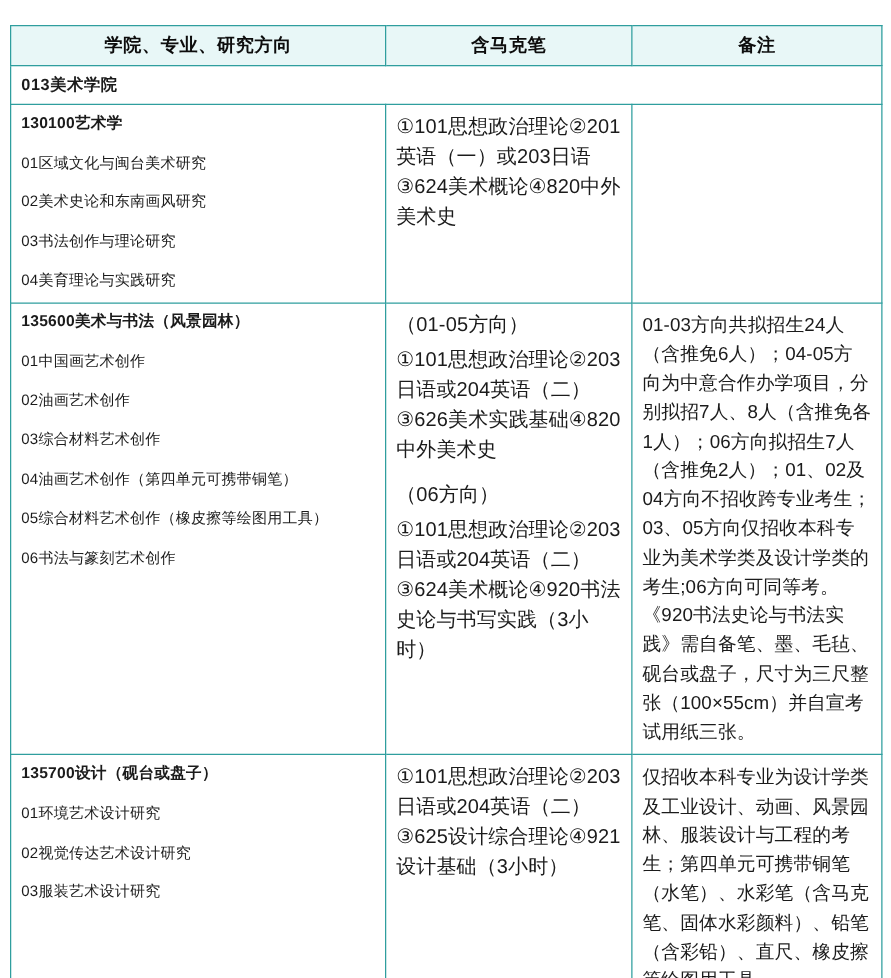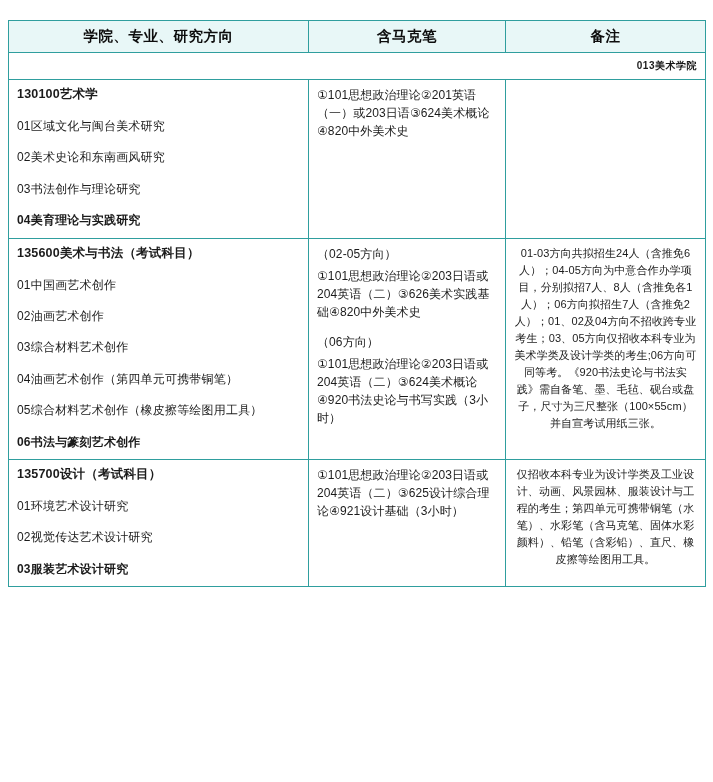--- a/index.html
+++ b/index.html
@@ -37,62 +37,61 @@
   thead th {
     background: #e8f7f7;
     text-align: center;
     font-size: 14.5px;
     font-weight: bold;
     color: #0d0d0d;
     padding: 16px 6px 16px 6px;
     letter-spacing: 0.5px;
   }
   td.section {
-    text-align: right;
+    text-align: left;
     font-weight: bold;
-    font-size: 10px;
+    font-size: 13px;
     padding: 14px 6px 14px 6px;
     letter-spacing: 0.5px;
   }
   .major-name {
     font-weight: bold;
     font-size: 12.5px;
     margin: 0 0 12px 0;
     letter-spacing: 0.2px;
   }
   .dir-list {
     margin: 0;
     padding: 0;
     list-style: none;
   }
   .dir-list li {
     font-size: 12px;
     line-height: 1.2;
     margin: 16px 0 17px 0;
     letter-spacing: 0.2px;
   }
-  .dir-list li:last-child { margin-bottom: 4px; font-weight: bold; }
+  .dir-list li:last-child { margin-bottom: 4px; }
 
   td.subjects {
-    font-size: 12px;
+    font-size: 16px;
     line-height: 1.5;
     padding-top: 12px;
     letter-spacing: 0.1px;
     margin-top: 16px;
   }
   td.subjects .blk { margin-bottom: 12px; }
   td.subjects .blk:last-child { margin-bottom: 0; }
   td.subjects .blk-label { margin-bottom: 4px; }
 
   td.remark {
-    font-size: 11px;
+    font-size: 15px;
     line-height: 1.55;
     padding-top: 12px;
     letter-spacing: 0.1px;
-    text-align: center;
   }
   .center-mid { vertical-align: middle; }
 </style>
 </head>
 <body>
 
 <div class="page">
   <table class="catalog">
     <colgroup>
       <col class="c1">
@@ -124,46 +123,46 @@
         <td class="subjects center-mid">
           <div class="blk">
             <div>①101思想政治理论②201英语（一）或203日语③624美术概论④820中外美术史</div>
           </div>
         </td>
         <td class="remark"></td>
       </tr>
 
       <tr>
         <td>
-          <div class="major-name">135600美术与书法（考试科目）</div>
+          <div class="major-name">135600美术与书法（风景园林）</div>
           <ul class="dir-list">
             <li>01中国画艺术创作</li>
             <li>02油画艺术创作</li>
             <li>03综合材料艺术创作</li>
             <li>04油画艺术创作（第四单元可携带铜笔）</li>
             <li>05综合材料艺术创作（橡皮擦等绘图用工具）</li>
             <li>06书法与篆刻艺术创作</li>
           </ul>
         </td>
         <td class="subjects">
           <div class="blk">
-            <div class="blk-label">（02-05方向）</div>
+            <div class="blk-label">（01-05方向）</div>
             <div>①101思想政治理论②203日语或204英语（二）③626美术实践基础④820中外美术史</div>
           </div>
           <div class="blk">
             <div class="blk-label">（06方向）</div>
             <div>①101思想政治理论②203日语或204英语（二）③624美术概论④920书法史论与书写实践（3小时）</div>
           </div>
         </td>
         <td class="remark">01-03方向共拟招生24人（含推免6人）；04-05方向为中意合作办学项目，分别拟招7人、8人（含推免各1人）；06方向拟招生7人（含推免2人）；01、02及04方向不招收跨专业考生；03、05方向仅招收本科专业为美术学类及设计学类的考生;06方向可同等考。《920书法史论与书法实践》需自备笔、墨、毛毡、砚台或盘子，尺寸为三尺整张（100×55cm）并自宣考试用纸三张。</td>
       </tr>
 
       <tr>
         <td>
-          <div class="major-name">135700设计（考试科目）</div>
+          <div class="major-name">135700设计（砚台或盘子）</div>
           <ul class="dir-list">
             <li>01环境艺术设计研究</li>
             <li>02视觉传达艺术设计研究</li>
             <li>03服装艺术设计研究</li>
           </ul>
         </td>
         <td class="subjects center-mid">
           <div class="blk">
             <div>①101思想政治理论②203日语或204英语（二）③625设计综合理论④921设计基础（3小时）</div>
           </div>

